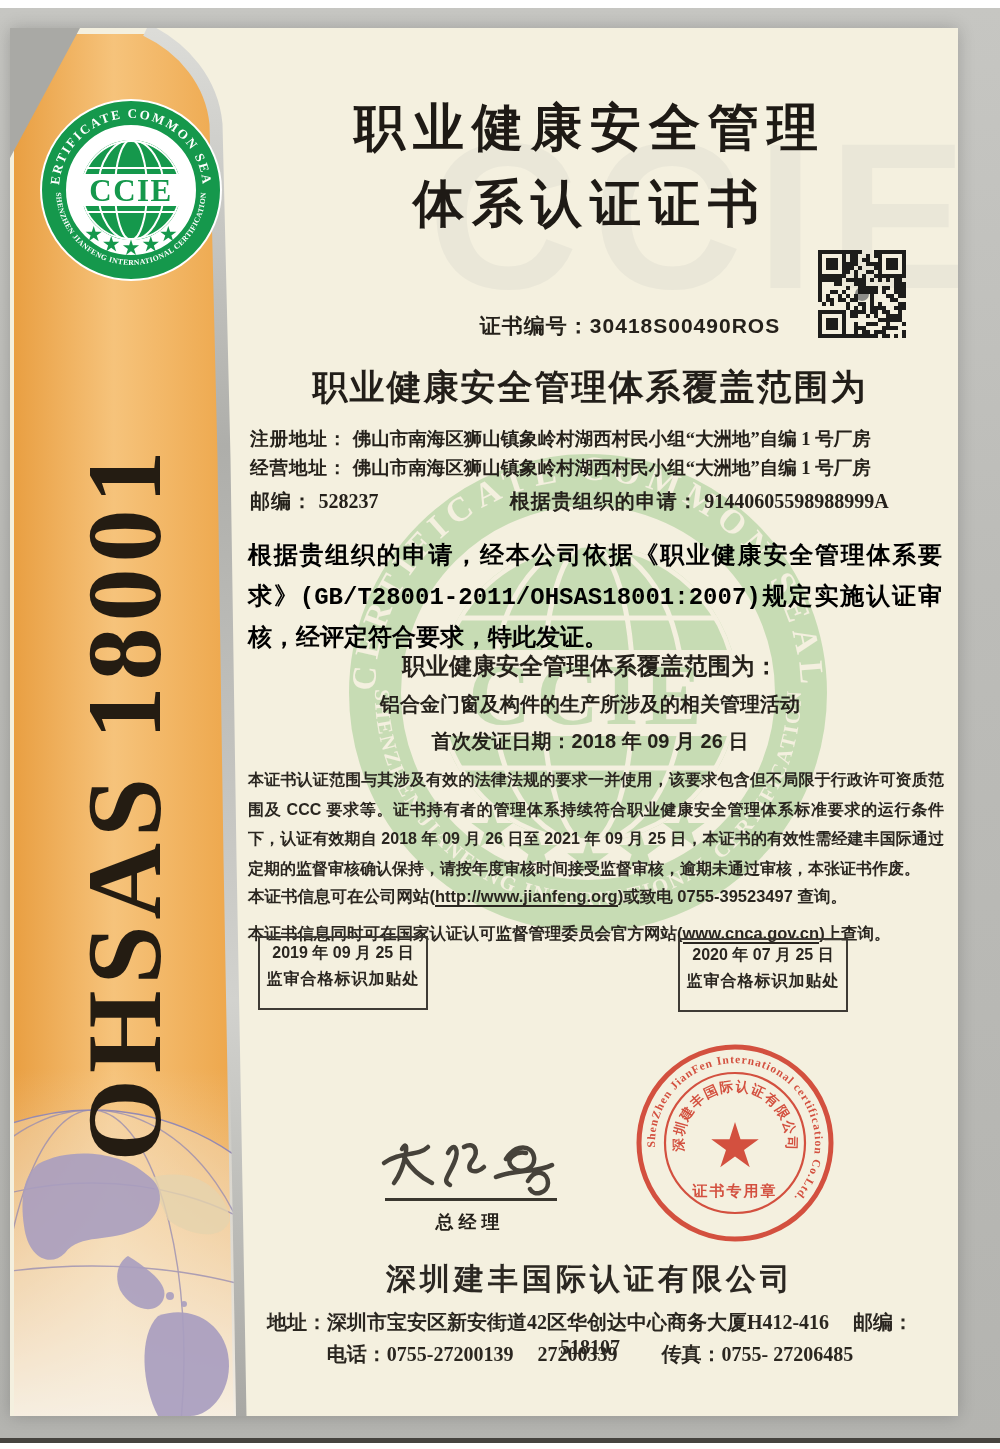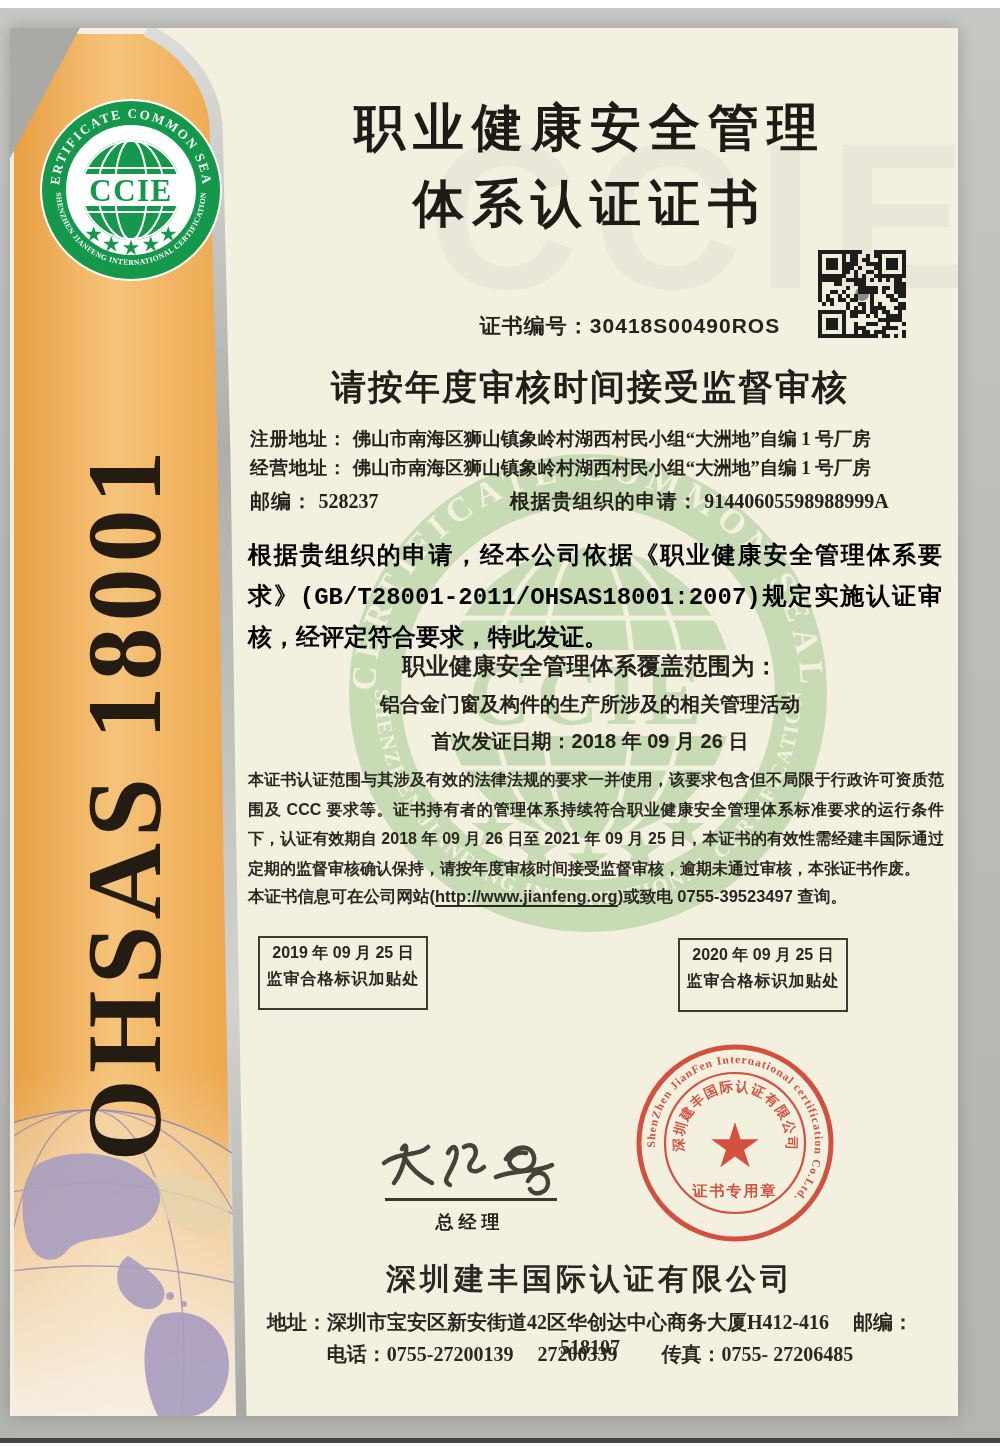--- a/index.html
+++ b/index.html
@@ -369,21 +369,21 @@
       <div class="cell" style="left: 64px; top: 84px;"></div>
       <div class="cell" style="left: 68px; top: 84px;"></div>
       <div class="cell" style="left: 76px; top: 84px;"></div>
       <div class="cell" style="left: 84px; top: 84px;"></div>
     </div>
 
   <div class="abs content cert-no" style="top:284px;">
     <span>证书编号：</span><span>30418S00490ROS</span>
   </div>
 
-  <div class="abs content company" style="top:336px;">请按年度审核时间接受监督审核</div>
+  <div class="abs content company" style="top:336px;">职业健康安全管理体系覆盖范围为</div>
 
   <div class="abs addr-row" style="top:398px;">
     <span class="lab">注册地址：</span>
     <span class="val">佛山市南海区狮山镇象岭村湖西村民小组“大洲地”自编 1 号厂房</span>
   </div>
   <div class="abs addr-row" style="top:427px;">
     <span class="lab">经营地址：</span>
     <span class="val">佛山市南海区狮山镇象岭村湖西村民小组“大洲地”自编 1 号厂房</span>
   </div>
   <div class="abs addr-row" style="top:460px;font-size:20px;">
@@ -398,27 +398,30 @@
 
   <div class="abs content mid" style="top:622px;font-size:23.5px;">职业健康安全管理体系覆盖范围为：</div>
   <div class="abs content mid" style="top:663px;font-size:20px;">铝合金门窗及构件的生产所涉及的相关管理活动</div>
   <div class="abs content mid" style="top:700px;font-size:20px;">首次发证日期：2018 年 09 月 26 日</div>
 
   <div class="abs terms" style="left:238px;top:737px;width:696px;">本证书认证范围与其涉及有效的法律法规的要求一并使用，该要求包含但不局限于行政许可资质范围及 CCC 要求等。证书持有者的管理体系持续符合职业健康安全管理体系标准要求的运行条件下，认证有效期自 2018 年 09 月 26 日至 2021 年 09 月 25 日，本证书的有效性需经建丰国际通过定期的监督审核确认保持，请按年度审核时间接受监督审核，逾期未通过审核，本张证书作废。</div>
 
   <div class="abs info-line" style="left:238px;top:858px;width:700px;">
     <span>本证书信息可在公司网站(</span><span class="link">http://www.jianfeng.org</span><span>)或致电 0755-39523497 查询。</span>
   </div>
+  <div class="abs info-line" style="left:238px;top:895px;width:700px;">
+    <span>本证书信息同时可在国家认证认可监督管理委员会官方网站(</span><span class="link">www.cnca.gov.cn</span><span>)上查询。</span>
+  </div>
 
   <div class="abs audit-box" style="left:248px;top:908px;">
     <div class="d">2019 年 09 月 25 日</div>
     <div class="l">监审合格标识加贴处</div>
   </div>
   <div class="abs audit-box" style="left:668px;top:910px;">
-    <div class="d">2020 年 09 月 25 日</div>
+    <div class="d">2020 年 07 月 25 日</div>
     <div class="l">监审合格标识加贴处</div>
   </div>
 
   <svg class="abs" style="left:625px;top:1015px;opacity:.88;" width="200" height="200" viewBox="-100 -100 200 200">
     <defs>
       <path id="seal-outer" d="M -75.2,27.4 A 80,80 0 1 1 40,69.3" fill="none"></path>
       <path id="seal-inner" d="M -51.2,9 A 52,52 0 1 1 51.2,9" fill="none"></path>
     </defs>
     <circle r="96" fill="none" stroke="#cf3b2a" stroke-width="5"></circle>
     <circle r="70" fill="none" stroke="#cf3b2a" stroke-width="2.2"></circle>

